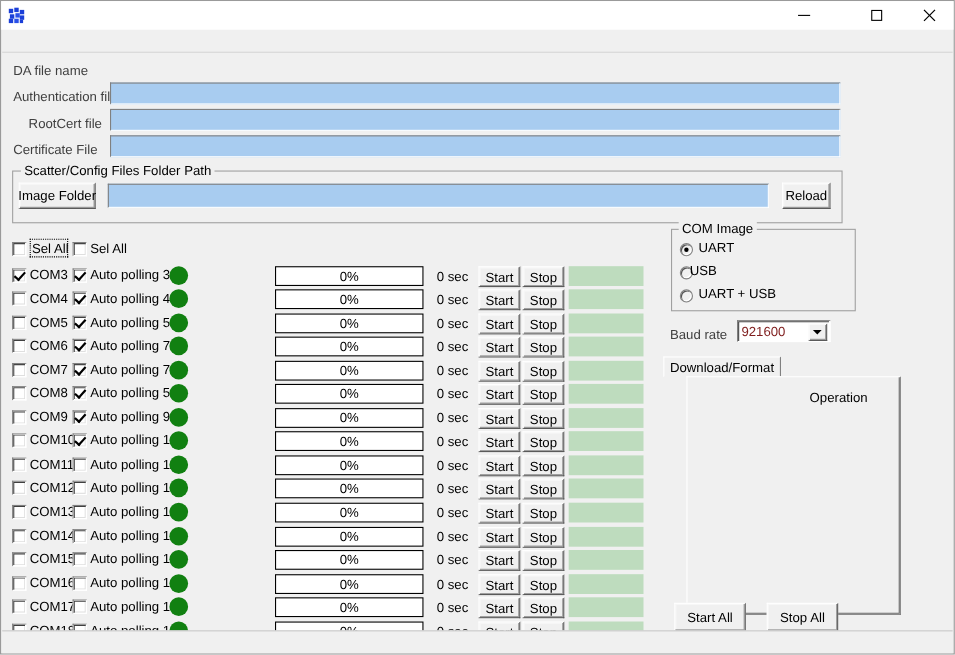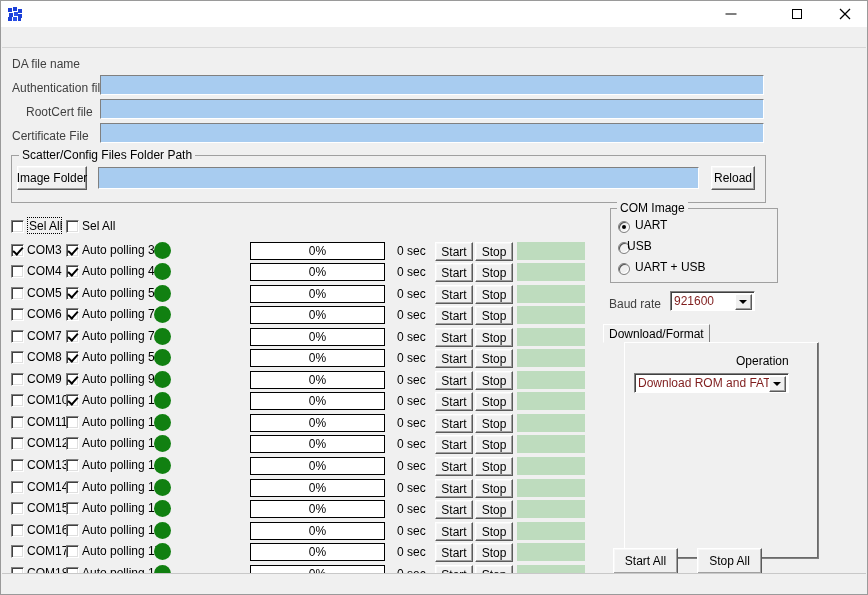--- a/index.html
+++ b/index.html
@@ -387,24 +387,20 @@
     <div class="flabel" style="left:607px;top:249px;">Baud rate</div>
     <div class="combo" style="left:668px;top:243px;width:85px;">
       <span class="ctext">921600</span>
       <span class="carrow"></span>
     </div>
 
     <div class="tabstrip" style="left:601px;top:276px;width:176px;height:235px;">
       <div class="tab" style="left:0px;top:0px;">Download/Format</div>
       <div class="tabpanel" style="left:0px;top:18px;width:195px;height:217px;margin-left:21px;">
         <div class="plabel" style="left:111px;top:11px;">Operation</div>
-        <div class="combo" style="left:9px;top:30px;width:155px;">
-          <span class="ctext">Download ROM and FAT</span>
-          <span class="carrow"></span>
-        </div>
       </div>
     </div>
 
     <div class="btn" style="left:611px;top:500px;width:65px;height:26px;">Start All</div>
     <div class="btn" style="left:695px;top:500px;width:65px;height:26px;">Stop All</div>
   </div>
 
   <div class="statusbar"></div>
 </div>
 

